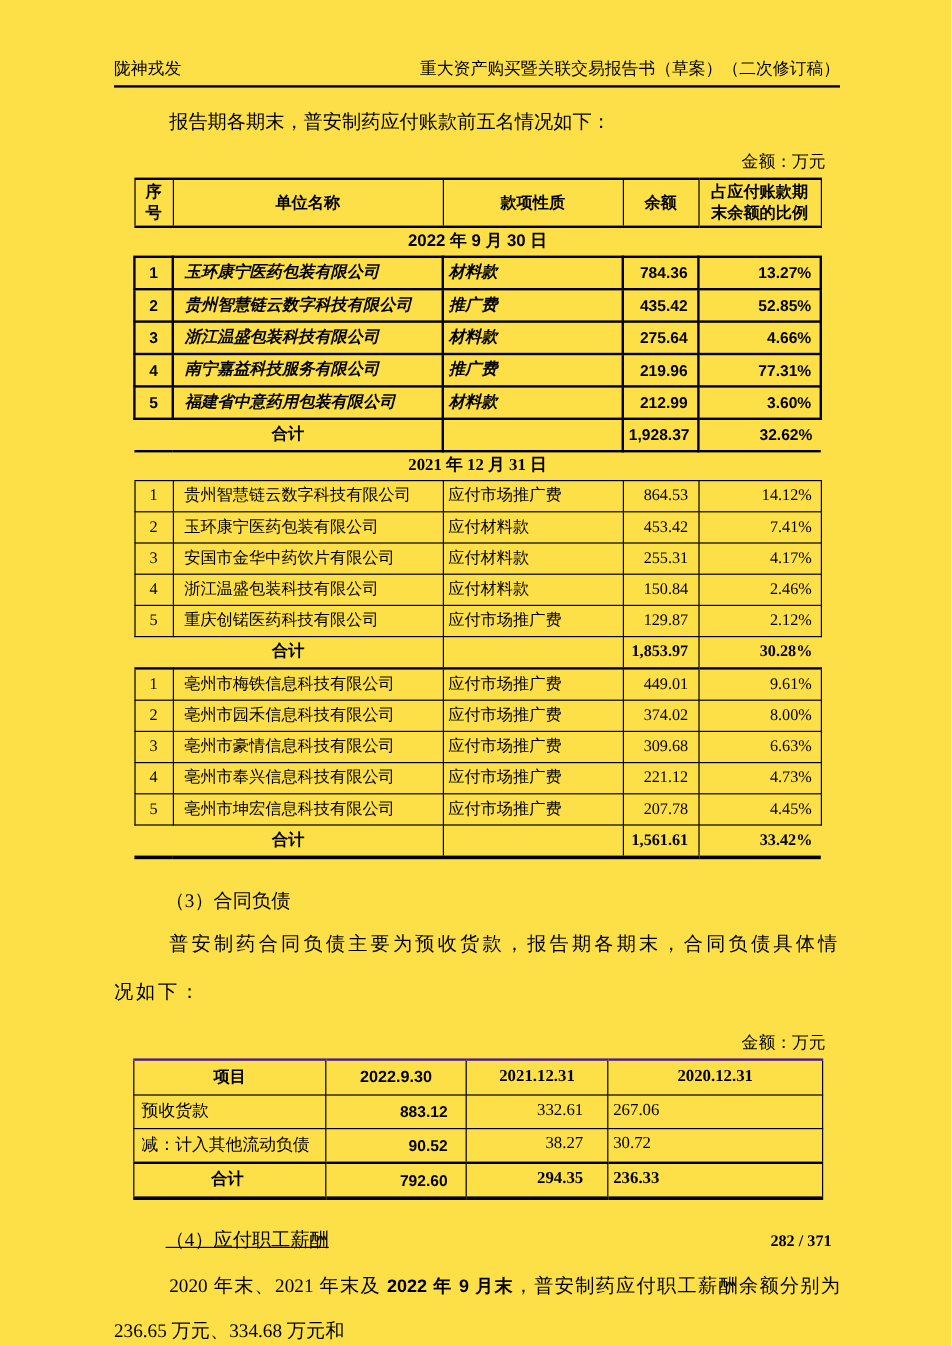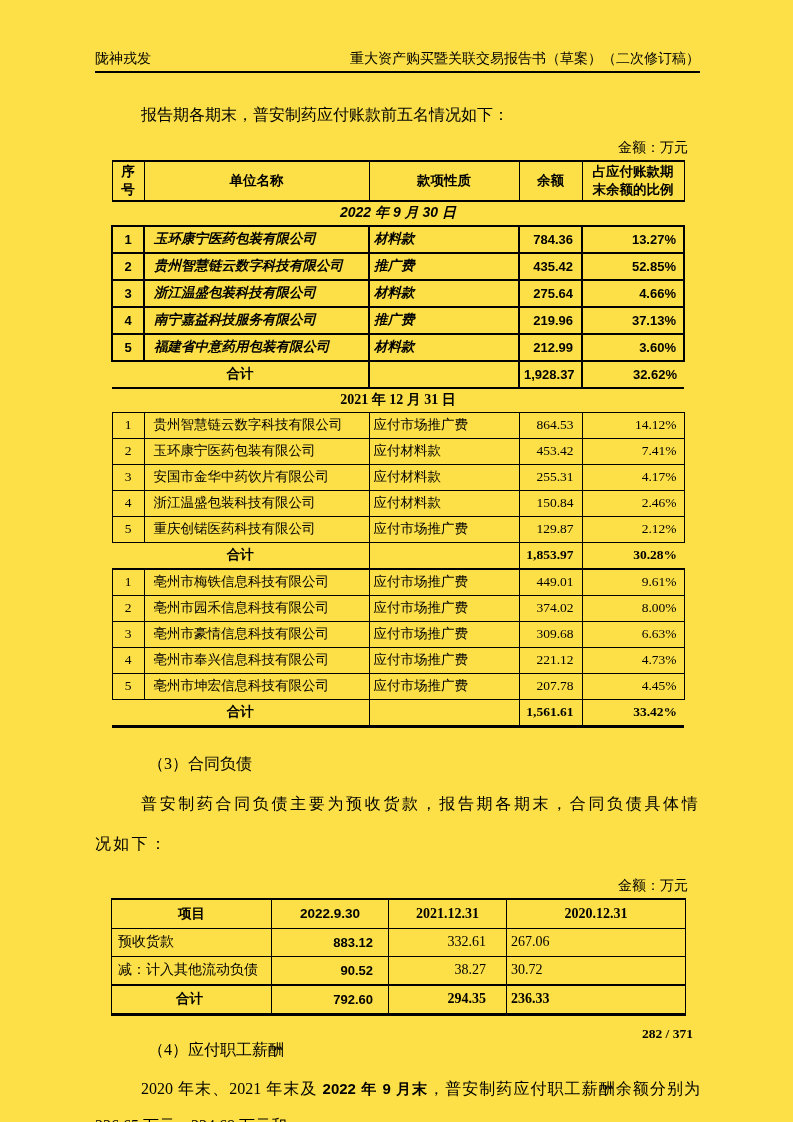--- a/index.html
+++ b/index.html
@@ -18,29 +18,29 @@
     display:flex;justify-content:space-between;align-items:flex-end;
     border-bottom:2px solid #000;
     padding-bottom:3px;
     font-size:14px;line-height:1.25;
   }
   
   .para{
     font-size:16px;line-height:37px;margin:0;
     text-align:justify;text-justify:inter-ideograph;
   }
-  .intro{margin-top:31px;text-indent:46px;line-height:22px;}
+  .intro{margin-top:19px;text-indent:46px;line-height:22px;}
   .p3{text-indent:46px;letter-spacing:2.3px;line-height:40px;margin-top:6px;}
   .p4{text-indent:46px;margin-top:10px;}
   .heading{
-    font-size:16px;margin:10px;font-weight:normal;
+    font-size:16px;margin:0;font-weight:normal;
     text-indent:43px;line-height:20px;
   }
   .h3{margin-top:26px;}
-  .h4{margin-top:24px;}
+  .h4{margin-top:24px;text-decoration:underline;}
   .bseg{font-weight:bold;font-family:"Liberation Sans","DejaVu Sans",sans-serif;font-size:15px;}
   .unit-note{
     text-align:right;font-size:14px;margin:13px 12px 3px 0;line-height:18px;
   }
   
   table{border-collapse:collapse;table-layout:fixed;margin-left:16px;}
   td,th{border:1px solid #000;font-size:13.5px;padding:1px 4px;vertical-align:middle;overflow:hidden;}
   
   .t1{width:572px;}
   .t1 th{
@@ -62,26 +62,26 @@
   .t1 .total-row td:first-child{border-left:none;}
   .t1 .total-row td:last-child{border-right:none;}
   .t1 .c-total-label{text-align:center;font-family:"Liberation Sans","DejaVu Sans",sans-serif;font-size:13.5px;}
   .t1 tr.last td{border-bottom:3px solid #000;}
   
   .t1 tr.bold td{font-weight:bold;border-width:2px;}
   .t1 tr.bold .c-name,.t1 tr.bold .c-nature{font-style:italic;}
   .t1 tr.bold .c-seq,.t1 tr.bold .c-balance,.t1 tr.bold .c-ratio{
     font-family:"Liberation Sans","DejaVu Sans",sans-serif;font-size:13px;
   }
-  .t1 tr.bold.section-row td{font-family:"Liberation Sans","DejaVu Sans",sans-serif;border-left:none;border-right:none;font-style:italic;}
+  .t1 tr.bold.section-row td{font-family:"Liberation Sans","DejaVu Sans",sans-serif;border-left:none;border-right:none;}
   
   .t2{width:574px;margin-top:2px;}
   .t2 th{
     font-weight:bold;text-align:center;height:26px;
-    border-top:2px solid #000000;
+    border-top:2px solid #4c1d95;
     font-family:"Liberation Sans","DejaVu Sans",sans-serif;font-size:13.5px;
   }
   .t2 th.serif-head{font-family:"Liberation Serif","DejaVu Serif",serif;font-size:14px;}
   .t2 td{height:25px;}
   .t2 .c-item{text-align:left;padding-left:6px;font-size:14px;}
   .t2 .c-v2022{text-align:right;padding-right:15px;font-weight:bold;font-family:"Liberation Sans","DejaVu Sans",sans-serif;font-size:13px;}
   .t2 .c-v2021{text-align:right;padding-right:20px;font-size:14px;}
   .t2 .c-v2020{padding-right:85px;font-size:14px;}
   .t2 .total-row td{font-weight:bold;border-top:2px solid #000;border-bottom:3px solid #000;}
   .t2 .total-row .c-item{text-align:center;font-family:"Liberation Sans","DejaVu Sans",sans-serif;font-size:13.5px;padding-left:0;}
@@ -145,21 +145,21 @@
           <td class="c-name">浙江温盛包装科技有限公司</td>
           <td class="c-nature">材料款</td>
           <td class="c-balance">275.64</td>
           <td class="c-ratio">4.66%</td>
         </tr>
         <tr class="data-row bold">
           <td class="c-seq">4</td>
           <td class="c-name">南宁嘉益科技服务有限公司</td>
           <td class="c-nature">推广费</td>
           <td class="c-balance">219.96</td>
-          <td class="c-ratio">37.13%</td>
+          <td class="c-ratio">77.31%</td>
         </tr>
         <tr class="data-row bold">
           <td class="c-seq">5</td>
           <td class="c-name">福建省中意药用包装有限公司</td>
           <td class="c-nature">材料款</td>
           <td class="c-balance">212.99</td>
           <td class="c-ratio">3.60%</td>
         </tr>
         <tr class="total-row bold">
           <td colspan="2" class="c-total-label">合计</td>

